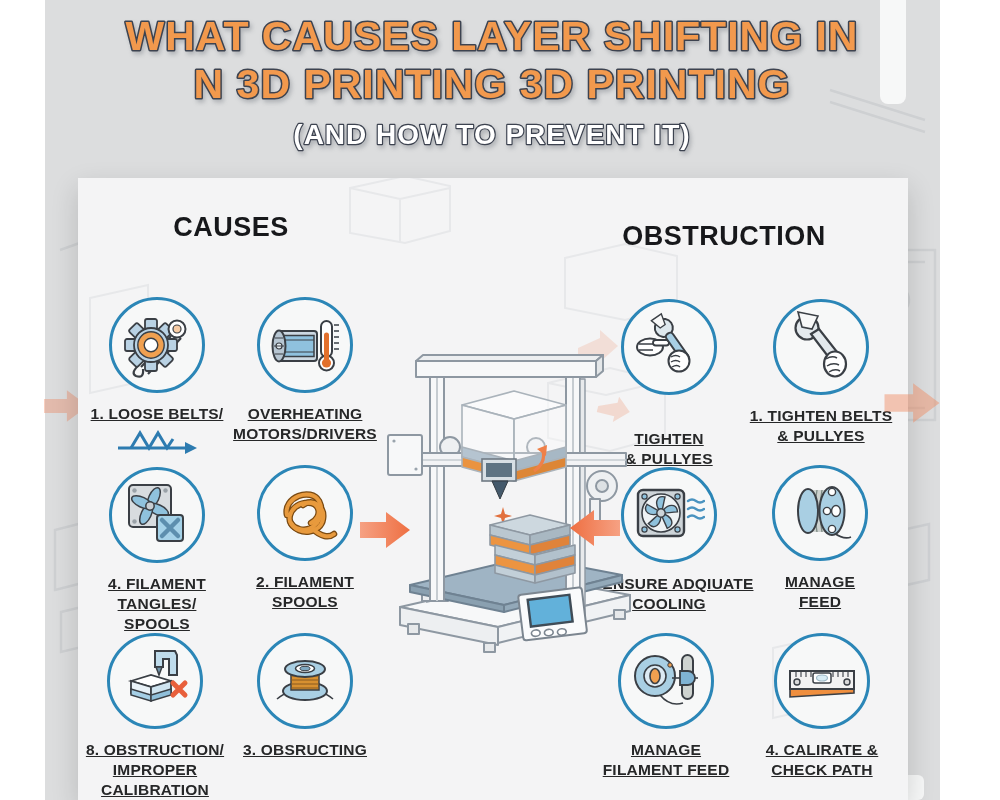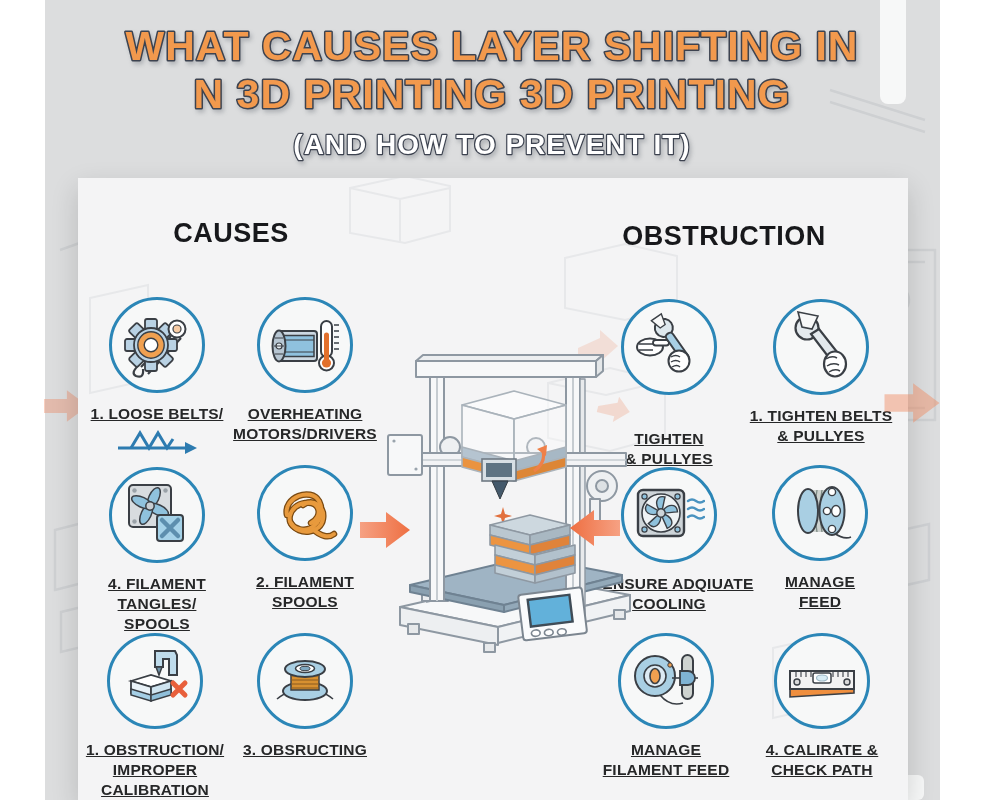--- a/index.html
+++ b/index.html
@@ -7,21 +7,21 @@
     width:1000px;height:800px;position:relative;overflow:hidden;
     background:#ffffff;
     font-family:"Liberation Sans", sans-serif;
   }
   .stage{
     position:absolute;left:45px;top:0;width:895px;height:800px;
     background:#dcddde;
   }
   .bg-art{position:absolute;left:0;top:0;pointer-events:none;}
   .title-wrap{
-    position:absolute;left:45px;top:16px;width:843px;height:160px;text-align:left;
+    position:absolute;left:45px;top:6px;width:843px;height:160px;text-align:left;
   }
   .title-svg{filter:drop-shadow(2px 3px 2px rgba(80,85,95,.30));}
   .panel{
     position:absolute;left:78px;top:178px;width:830px;height:622px;
     background:#f4f4f5;
     box-shadow:0 10px 26px rgba(0,0,0,.16);
   }
   .panel-faint{position:absolute;left:0;top:0;pointer-events:none;}
   .col-heading{
     position:absolute;transform:translateX(-50%);
@@ -96,21 +96,21 @@
       <path d="M12,120 l58,-13 l0,95 l-58,13 z"></path>
       <path d="M695,470 l58,-13 l0,70 l-58,13 z"></path>
     </g>
     <g fill="#f0ad92">
       <polygon points="500,170 522,160 522,152 540,168 522,184 522,176 500,176" opacity=".30"></polygon>
       <polygon points="520,232 538,224 538,218 552,230 538,244 538,238 520,238" opacity=".38" transform="rotate(14 536 231)"></polygon>
     </g>
   </svg>
 </div>
 
-<div class="col-heading" style="left:231px;top:218px;">CAUSES</div>
+<div class="col-heading" style="left:231px;top:212px;">CAUSES</div>
 <div class="col-heading" style="left:724px;top:221px;">OBSTRUCTION</div>
 
 <div class="cell" style="left:157px;top:297px;">
   <div class="icon-circle">
     <svg width="72" height="72" viewBox="0 0 72 72">
       <path d="M18,56 q-9,8 -3,11 q8,3 7,-7" fill="none" stroke="#3a3f45" stroke-width="2.2"></path>
       <path d="M20,58 L50,27 M27,65 L60,29" stroke="#3a3f45" stroke-width="2.2"></path>
       <g transform="translate(30,36)">
         <g fill="#b9d2e4" stroke="#3a3f45" stroke-width="1.8">
           <rect x="-6" y="-26" width="12" height="12" rx="2"></rect>
@@ -213,21 +213,21 @@
       <path d="M36,6 L56,6 L58,10 L58,30 L50,30 L50,14 L44,14 L44,22 L36,22 Z" fill="#bfdcec" stroke="#3a3f45" stroke-width="2"></path>
       <polygon points="37,22 43,22 40,30" fill="#6f93a9" stroke="#3a3f45" stroke-width="1.5"></polygon>
       <polygon points="12,36 32,30 52,36 32,42" fill="#ffffff" stroke="#3a3f45" stroke-width="1.8"></polygon>
       <polygon points="12,36 12,48 32,54 32,42" fill="#e9f2f8" stroke="#3a3f45" stroke-width="1.8"></polygon>
       <polygon points="52,36 52,48 32,54 32,42" fill="#cfe4f0" stroke="#3a3f45" stroke-width="1.8"></polygon>
       <polygon points="12,44 12,50 32,56 32,50" fill="#a5cfe6" stroke="#3a3f45" stroke-width="1.5"></polygon>
       <polygon points="52,44 52,50 32,56 32,50" fill="#8fbfda" stroke="#3a3f45" stroke-width="1.5"></polygon>
       <path d="M54,38 L66,50 M66,38 L54,50" stroke="#e8603c" stroke-width="5" stroke-linecap="round"></path>
     </svg>
   </div>
-  <div class="cell-label">1. OBSTRUCTION/
+  <div class="cell-label">8. OBSTRUCTION/
 IMPROPER
 CALIBRATION</div>
 </div>
 
 <div class="cell" style="left:305px;top:633px;">
   <div class="icon-circle">
     <svg width="72" height="72" viewBox="0 0 72 72">
       <path d="M8,54 Q20,44 26,50" fill="none" stroke="#3a3f45" stroke-width="1.6"></path>
       <path d="M64,54 Q52,44 46,50" fill="none" stroke="#3a3f45" stroke-width="1.6"></path>
       <ellipse cx="36" cy="46" rx="22" ry="9" fill="#a9cfe3" stroke="#3a3f45" stroke-width="2"></ellipse>

